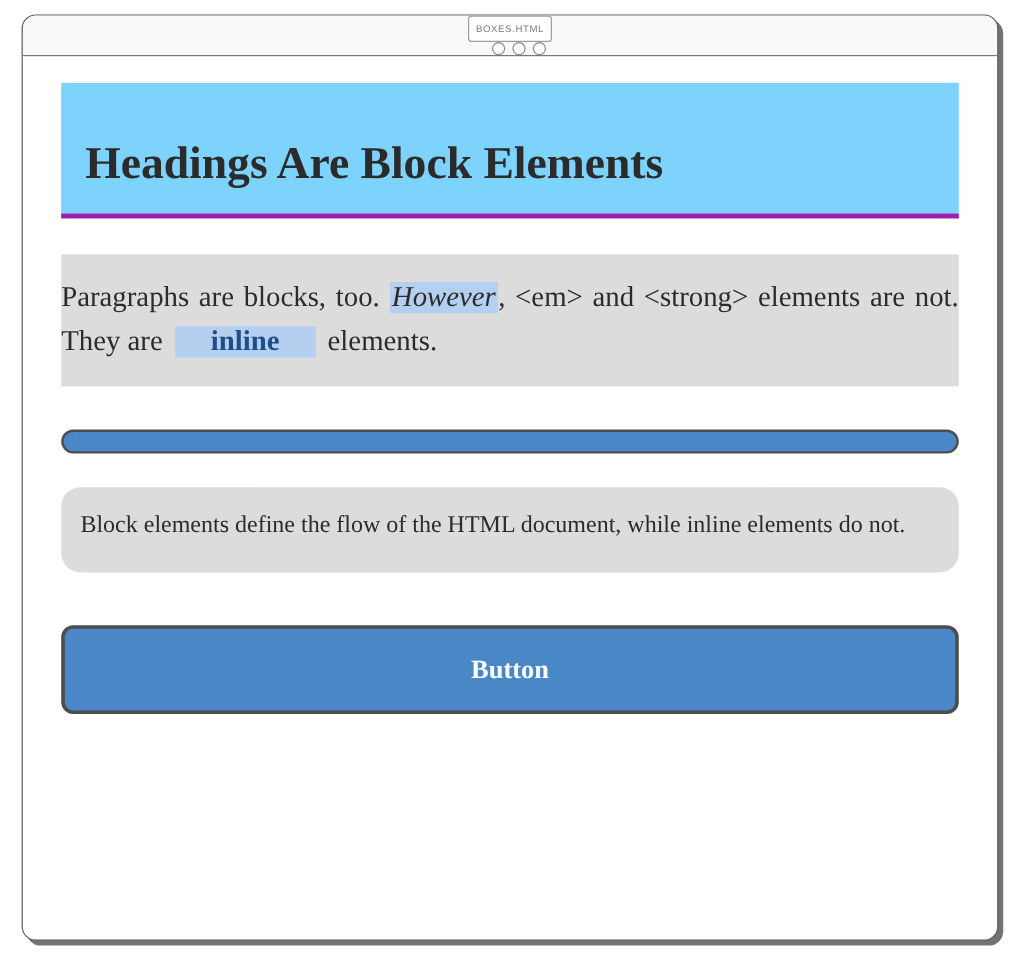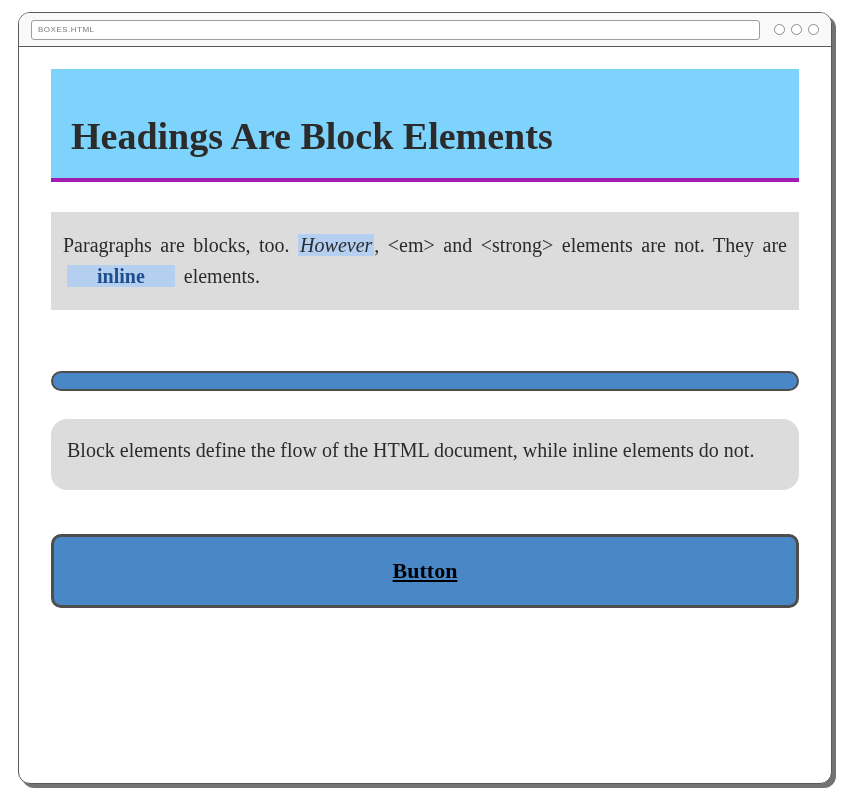--- a/index.html
+++ b/index.html
@@ -22,20 +22,21 @@
     box-shadow: 4px 4px 0 0 rgba(0,0,0,0.55);
     overflow: hidden;
   }
   .browser-chrome {
     height: 34px;
     background: #f9f9f9;
     border-bottom: 1.5px solid #595959;
     display: flex;
     align-items: center;
     padding: 0 12px;
+    flex-direction: column;
   }
   .address-bar {
     flex: 1;
     height: 20px;
     border: 1px solid #9e9e9e;
     border-radius: 3px;
     background: #fff;
     font-family: Arial, sans-serif;
     font-size: 8px;
     letter-spacing: 0.5px;
@@ -67,27 +68,27 @@
     margin-bottom: 30px;
   }
   .heading-block h1 {
     font-size: 38px;
     font-weight: bold;
     color: #2b2b2b;
     font-family: Georgia, serif;
   }
   .para-block {
     background: #dcdcdc;
-    padding: 18px 12px;
-    font-size: 20px;
+    padding: 18px 0;
+    font-size: 24px;
     line-height: 1.55;
     color: #2b2b2b;
     text-align: justify;
     text-justify: inter-word;
-    margin-bottom: 61px;
+    margin-bottom: 36px;
   }
   .em-inline {
     background: #b4cff0;
     font-style: italic;
     color: #2b2b2b;
     padding: 0 2px;
   }
   .strong-inline {
     background: #b4cff0;
     font-weight: bold;
@@ -113,26 +114,25 @@
     border-radius: 16px;
   }
   .big-button {
     height: 74px;
     background: #4a87c7;
     border: 3px solid #4d4d4d;
     border-radius: 10px;
     display: flex;
     align-items: center;
     justify-content: center;
-    color: #000000;
+    color: #ffffff;
     font-size: 22px;
     font-weight: bold;
     font-family: Georgia, serif;
     cursor: pointer;
-    text-decoration: underline;
   }
 </style>
 </head>
 <body>
 
 <div class="browser-window">
 
   <div class="browser-chrome">
     <div class="address-bar">
       <span>BOXES.HTML</span>

